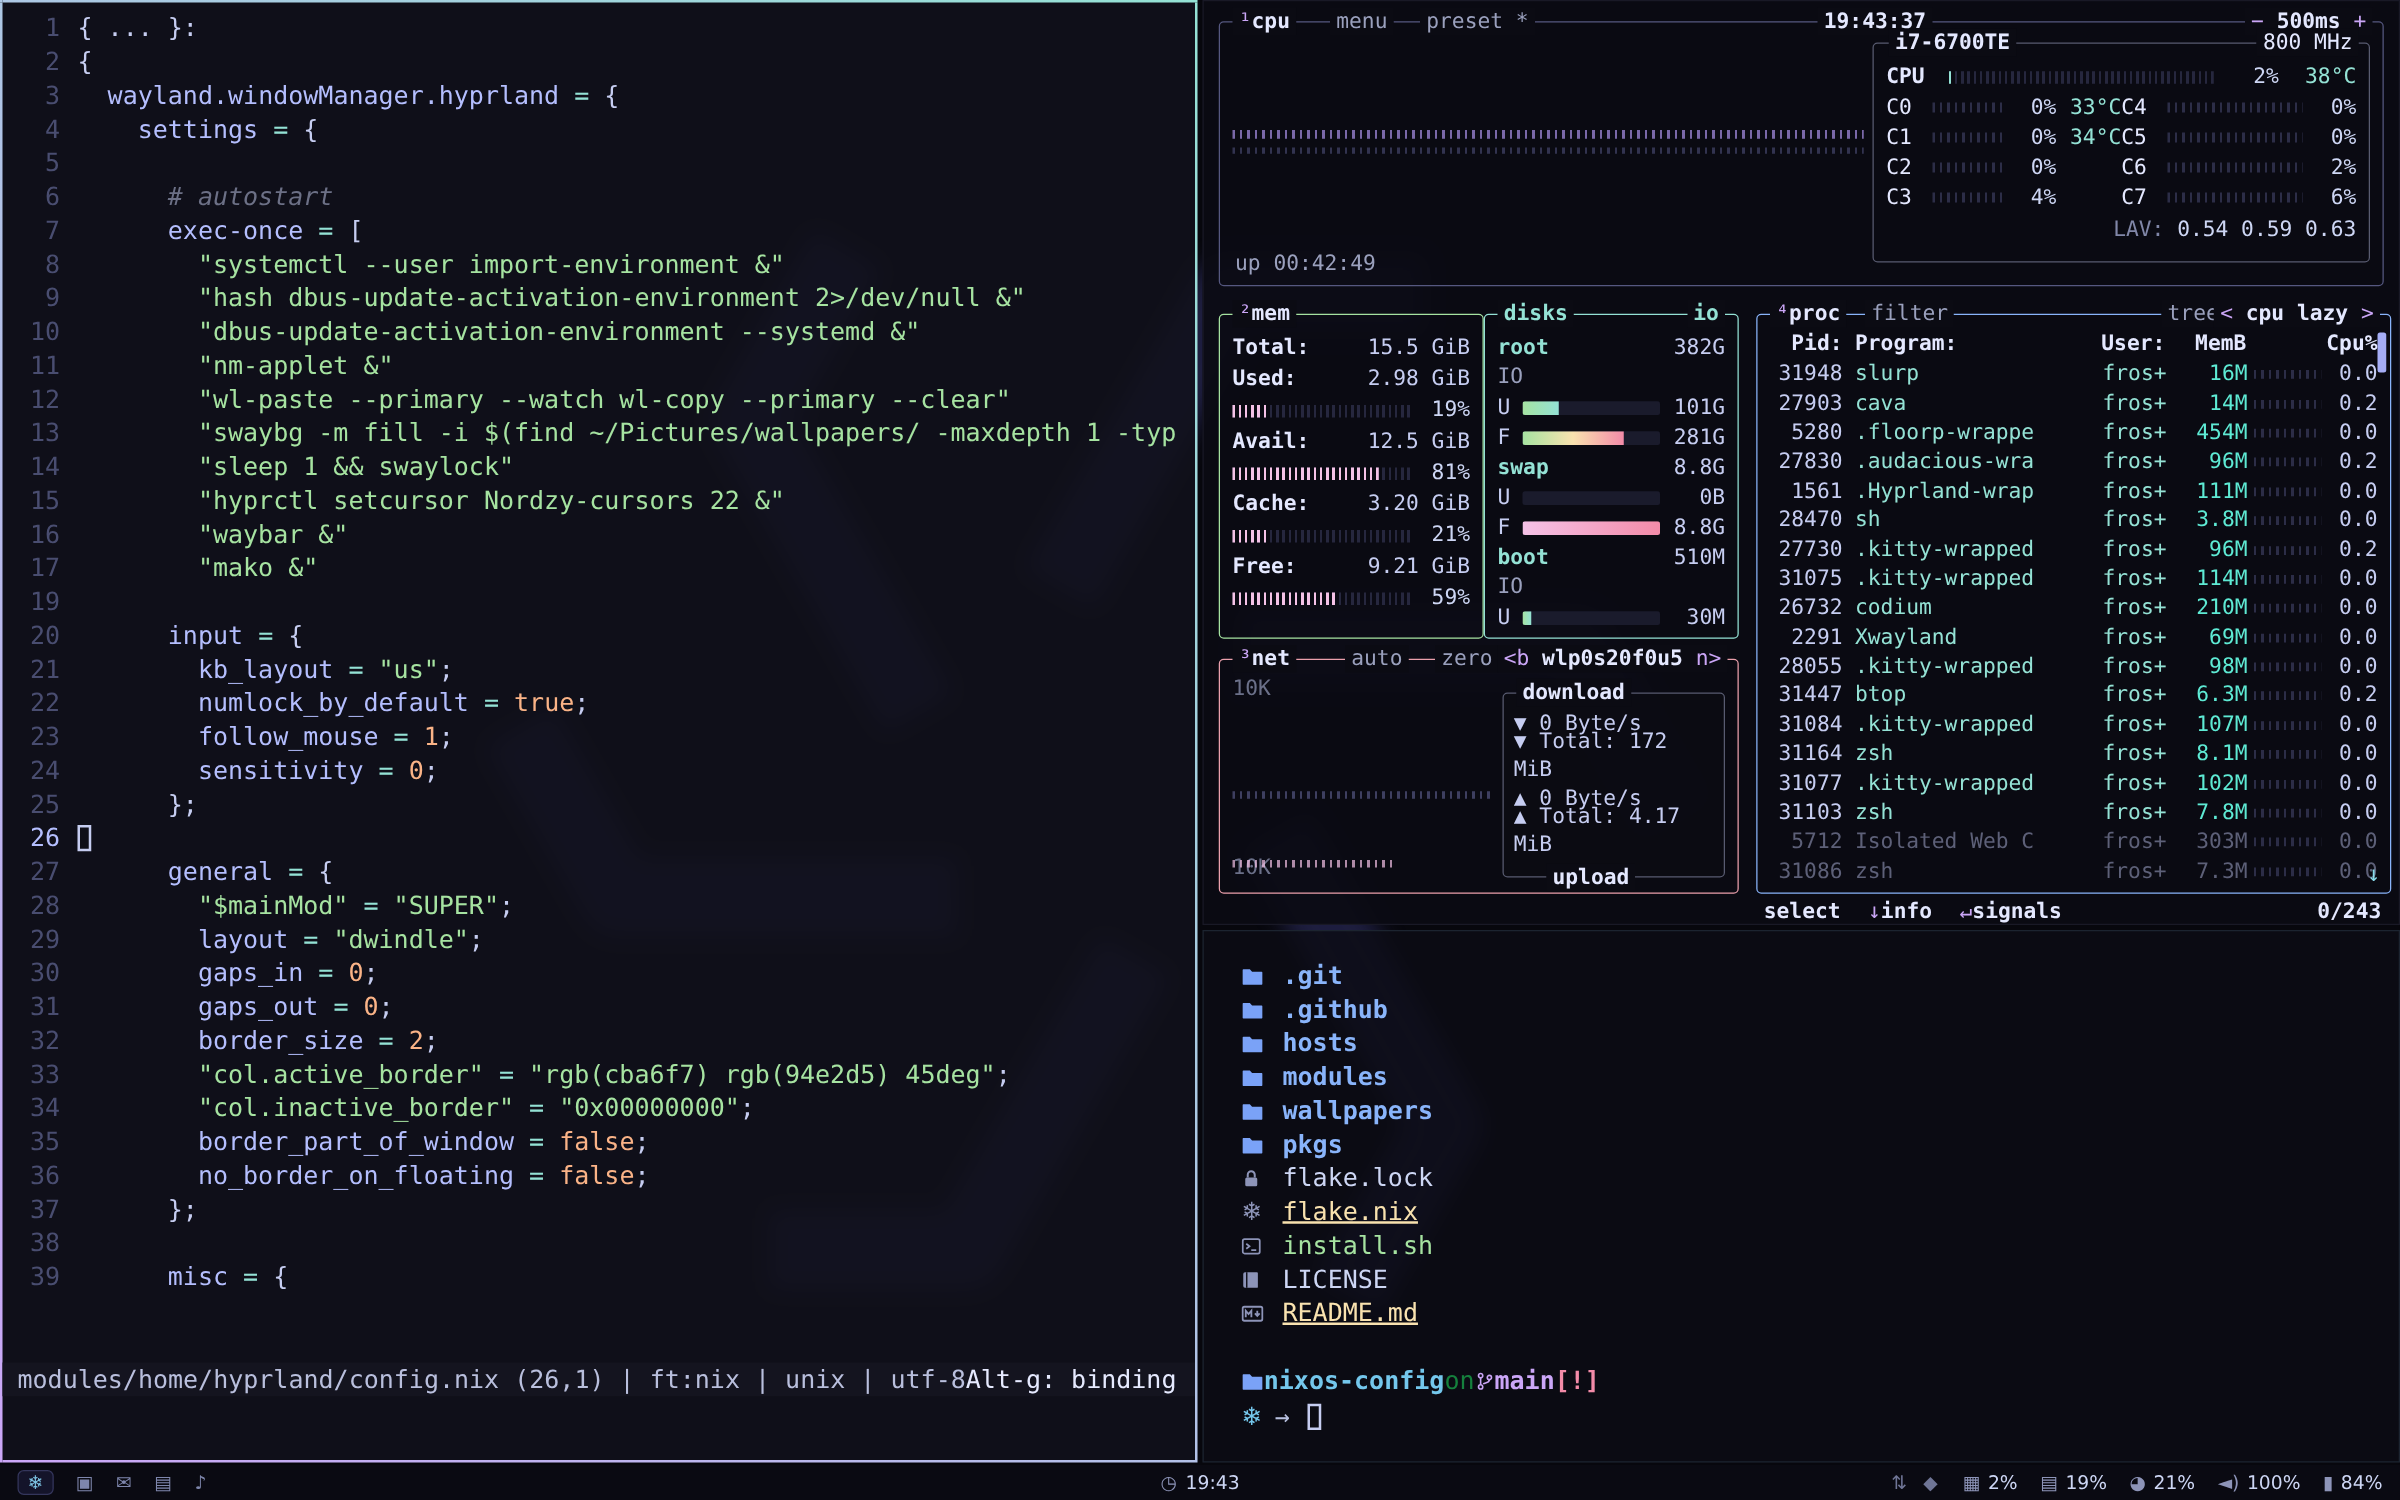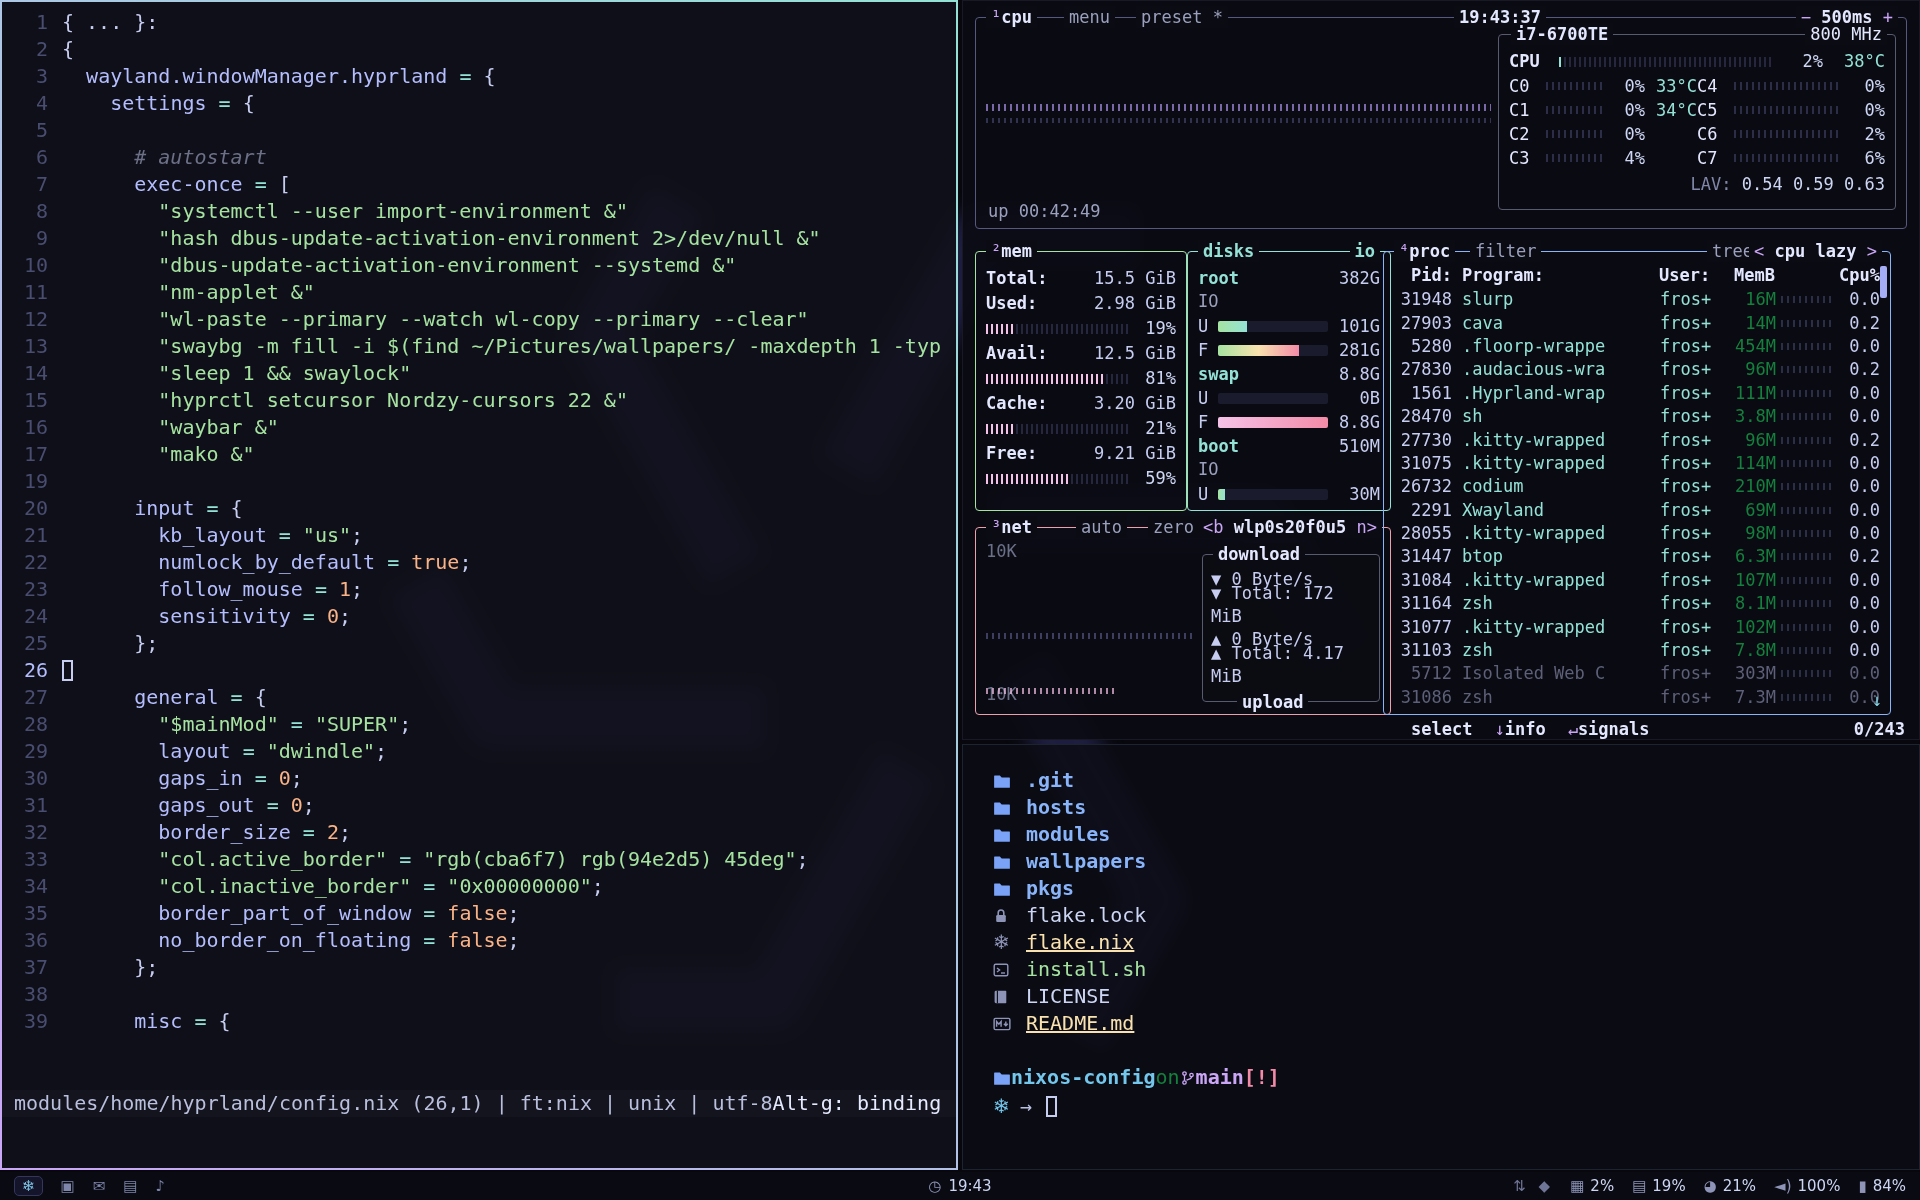--- a/index.html
+++ b/index.html
@@ -74,31 +74,31 @@
 .dbar i{display:block;height:100%}
 .dval{min-width:46px;text-align:right;color:#c6cdf1}
 .net-box{left:12px;top:526px;width:416px;height:188px;border-color:#eba0ac;padding:10px}
 .scale{position:absolute;color:#6b7089}
 .net-graph{position:absolute;left:10px;top:34px;right:196px;bottom:16px}
 .ng1{position:absolute;left:0;right:0;top:52%;height:6px;background:repeating-linear-gradient(90deg,#3e3f60 0 2px,transparent 2px 6px)}
 .ng2{position:absolute;left:0;width:130px;bottom:4px;height:6px;background:repeating-linear-gradient(90deg,#f5c2e7 0 2px,transparent 2px 6px);opacity:.7}
 .net-panel{position:absolute;right:10px;top:26px;width:178px;height:148px;border:1px solid #585b70;border-radius:4px;padding:12px 8px 4px;background:rgba(11,11,19,.6)}
 .net-panel .nrow{height:25px;display:flex;align-items:center;color:#c6cdf1}
 .npad{height:10px}
-.proc-box{left:420px;top:250px;width:508px;height:464px;border-color:#89b4fa;padding:12px 10px 4px}
+.proc-box{left:442px;top:250px;width:508px;height:464px;border-color:#89b4fa;padding:12px 10px 4px}
 .proc-head{display:flex;height:24px;font-weight:bold;color:#e4e8ff}
 .c-pid{flex:0 0 58px;text-align:right}
 .c-prog{flex:1;padding-left:10px;overflow:hidden;white-space:pre}
 .c-user{flex:0 0 64px}
 .c-mem{flex:0 0 52px;text-align:right}
 .c-lead{flex:0 0 54px;align-self:center;height:7px;margin:0 5px;background:repeating-linear-gradient(90deg,#2c2d47 0 2px,transparent 2px 6px)}
 .c-cpu{flex:0 0 40px;text-align:right}
 .proc-row{display:flex;height:23.4px;align-items:center;color:#c6cdf1}
 .proc-row .c-prog,.proc-row .c-user{color:#94e2d5}
-.proc-row .c-mem{color:#15803d}
+.proc-row .c-mem{color:#5eead4}
 .dimrow .c-pid,.dimrow .c-prog,.dimrow .c-user,.dimrow .c-mem,.dimrow .c-cpu{color:#5d6078}
 .proc-thumb{position:absolute;right:3px;top:14px;width:7px;height:32px;background:#a5adf6;border-radius:2px}
 .proc-down{position:absolute;right:8px;bottom:2px;color:#89dceb}
 .btop-footer{position:absolute;left:448px;top:717px;right:14px;display:flex;gap:22px;align-items:center}
 .btop-footer b{color:#e4e8ff}
 .btop-footer .count{margin-left:auto;font-weight:bold;color:#e4e8ff}
 
 
 .term{left:962px;top:744px;width:958px;height:426px;background:rgba(12,12,20,.83);border:1px solid #1c2430;font-size:20px;line-height:27px;padding:22px 30px}
 .f-row{display:flex;align-items:center;height:27px;gap:11px}
@@ -592,20 +592,28 @@
           </svg>
         </span>
         <span class="f-name dir">.git</span>
       </div>
       <div class="f-row">
         <span class="f-ico folder">
           <svg viewBox="0 0 16 16" width="18" height="18">
             <path fill="currentColor" d="M1.5 3h4.6l1.6 1.8h6.8c.3 0 .5.2.5.5v8.2c0 .3-.2.5-.5.5h-13a.5.5 0 0 1-.5-.5V3.5c0-.3.2-.5.5-.5z"></path>
           </svg>
         </span>
+        <span class="f-name dir">.github</span>
+      </div>
+      <div class="f-row">
+        <span class="f-ico folder">
+          <svg viewBox="0 0 16 16" width="18" height="18">
+            <path fill="currentColor" d="M1.5 3h4.6l1.6 1.8h6.8c.3 0 .5.2.5.5v8.2c0 .3-.2.5-.5.5h-13a.5.5 0 0 1-.5-.5V3.5c0-.3.2-.5.5-.5z"></path>
+          </svg>
+        </span>
         <span class="f-name dir">hosts</span>
       </div>
       <div class="f-row">
         <span class="f-ico folder">
           <svg viewBox="0 0 16 16" width="18" height="18">
             <path fill="currentColor" d="M1.5 3h4.6l1.6 1.8h6.8c.3 0 .5.2.5.5v8.2c0 .3-.2.5-.5.5h-13a.5.5 0 0 1-.5-.5V3.5c0-.3.2-.5.5-.5z"></path>
           </svg>
         </span>
         <span class="f-name dir">modules</span>
       </div>

